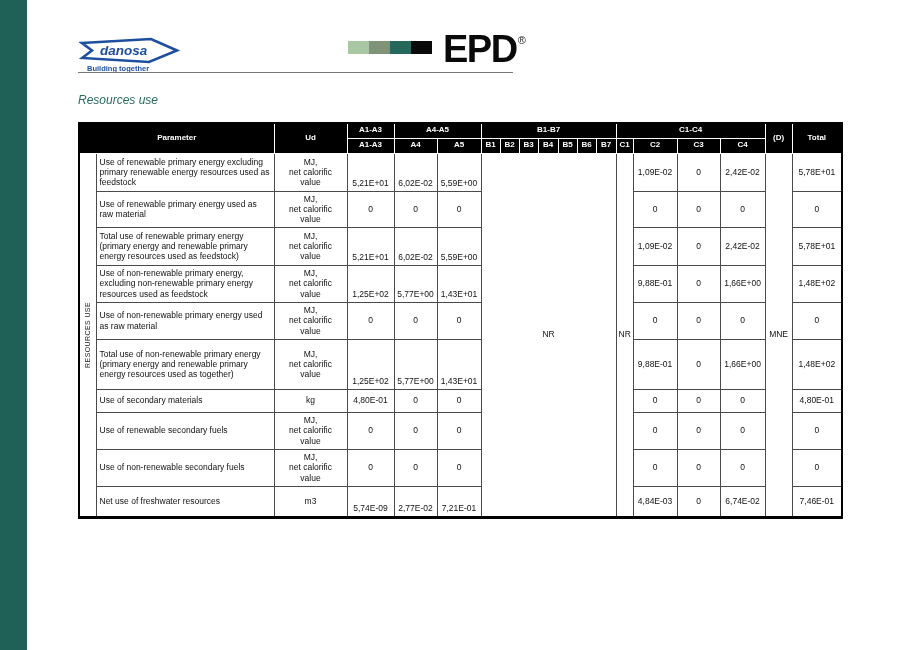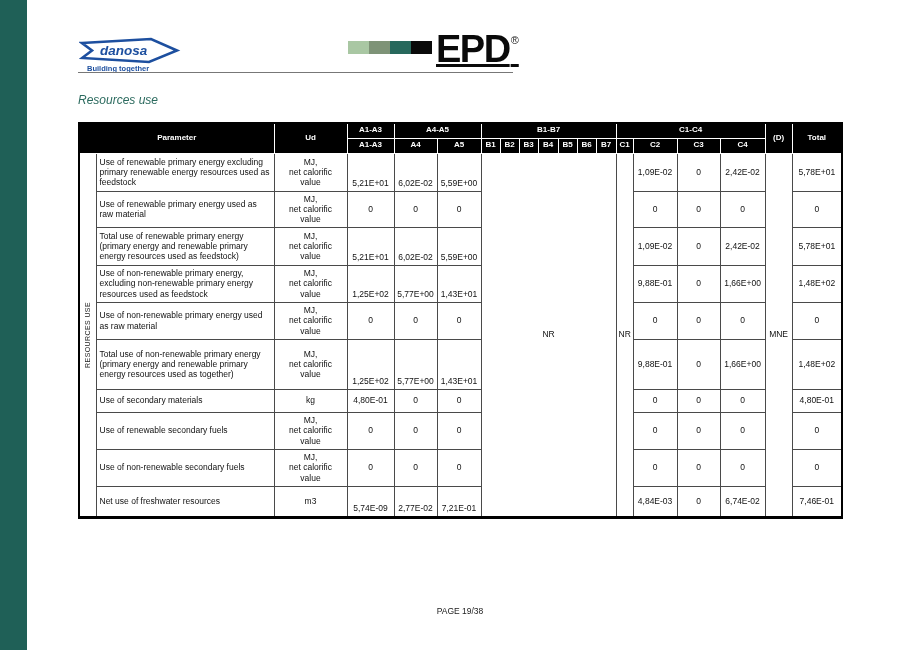--- a/index.html
+++ b/index.html
@@ -13,21 +13,21 @@
   .danosa { position:absolute; left:79px; top:37px; width:120px; }
   .danosa svg { display:block; }
   .danosa-tagline { color:#1D4F9F; font-size:7.5px; font-weight:bold; margin:0 0 16px 8px; }
 
   
   .epd { position:absolute; left:348px; top:34px; display:flex; align-items:flex-start; }
   .epd-squares { display:flex; margin-top:7px; }
   .sq { width:21px; height:13px; }
   .sq1 { background:#A9C7A3; } .sq2 { background:#7E9377; }
   .sq3 { background:#27685C; } .sq4 { background:#0A0A0A; }
-  .epd-text { font-size:38px; font-weight:bold; color:#0A0A0A; line-height:0.82; margin-left:4px; letter-spacing:-1.5px;text-decoration:underline; }
+  .epd-text { font-size:38px; font-weight:bold; color:#0A0A0A; line-height:0.82; margin-left:11px; letter-spacing:-1.5px; }
   .epd-reg { font-size:11px; font-weight:normal; color:#222; vertical-align:18px; letter-spacing:0; margin-left:1px; }
 
   .hrule { position:absolute; left:78px; top:72px; width:435px; height:1px; background:#777; }
 
   .section-title { position:absolute; left:78px; top:93px; font-style:italic; color:#2B6A5E; font-size:12px; }
 
   
   .tablewrap { position:absolute; left:78px; top:122px; }
   table { border-collapse:collapse; table-layout:fixed; width:763px; border:2px solid #000; border-bottom:3.5px solid #000; }
   col.c-side{width:17px} col.c-param{width:178px} col.c-ud{width:73px}
@@ -259,14 +259,13 @@
           <td class="va">7,21E-01</td>
           <td>4,84E-03</td>
           <td>0</td>
           <td>6,74E-02</td>
           <td>7,46E-01</td>
         </tr>
       </tbody>
     </table>
   </div>
 
-  <div class="footer">PAGE 19/38</div>
 </div>
 
 </body></html>

